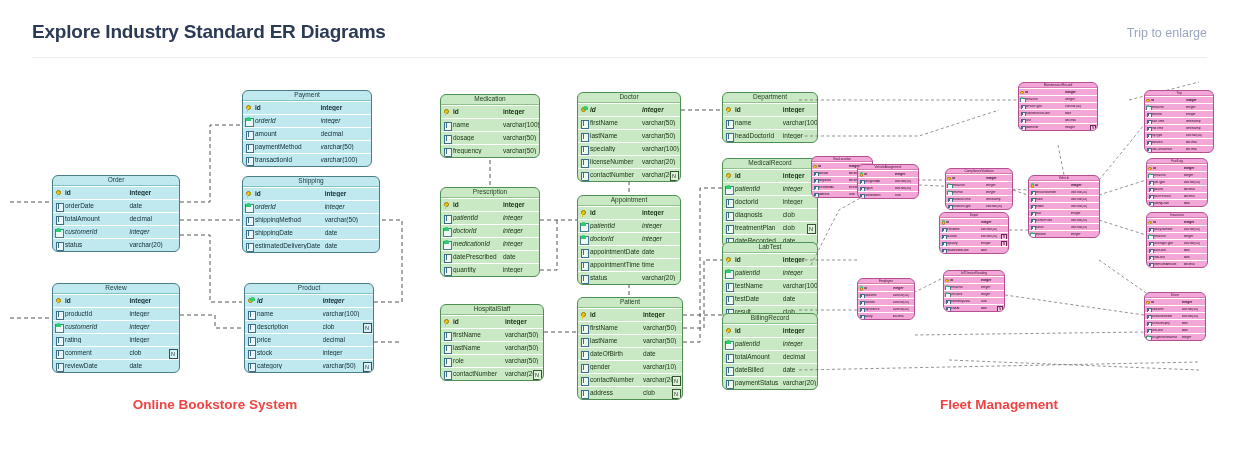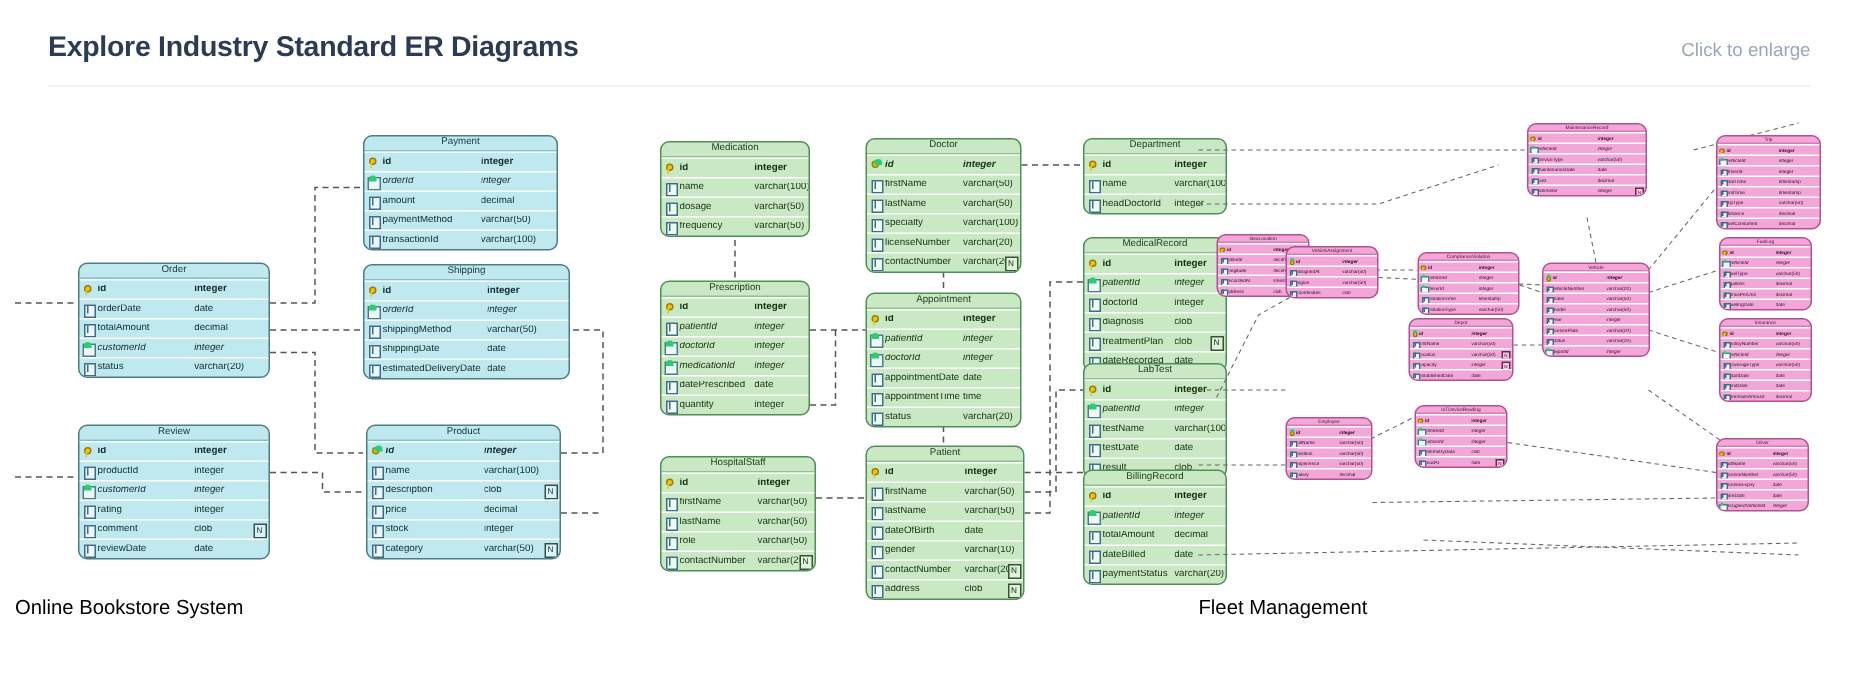--- a/index.html
+++ b/index.html
@@ -31,22 +31,22 @@
     background:#eceef3;
   }
 
   
   .columns{position:absolute;left:0;top:70px;width:1239px;height:345px;}
   .col{position:absolute;top:0;height:345px;}
   .col-1{left:10px;width:410px;}
   .col-2{left:424px;width:400px;}
   .col-3{left:799px;width:400px;}
   .caption{
-    position:absolute;top:327px;width:100%;text-align:left;
-    font-size:13.5px;font-weight:normal;color:#000000;
+    position:absolute;top:327px;width:100%;text-align:center;
+    font-size:13.5px;font-weight:bold;color:#ef4444;
   }
 
   .canvas{position:absolute;left:0;top:0;width:100%;height:320px;}
   svg.links{position:absolute;left:0;top:0;overflow:visible;}
 
   
   .ent{
     position:absolute;
     border:1px solid #4a7d85;
     border-radius:6px;
@@ -154,21 +154,21 @@
   .p .ic.pkfk::before{width:1.8px;height:1.8px;}
   .p .ic.pkfk::after{width:2.6px;height:2px;left:1.4px;top:-0.3px;}
 </style>
 </head>
 <body>
 
 <div id="page">
 
   <div class="header">
     <div class="page-title">Explore Industry Standard ER Diagrams</div>
-    <div class="enlarge-hint">Click to enlarge</div>
+    <div class="enlarge-hint">Trip to enlarge</div>
     <div class="header-rule"></div>
   </div>
 
   <div class="columns">
 
     <div class="col col-1">
       <div class="canvas" id="canvas-0">
         <svg class="links" width="410" height="320">
           <g stroke="#555" stroke-width="1" fill="none" stroke-dasharray="4,3">
             <path d="M170,132 L200,132 L200,55 L230,55"></path>

